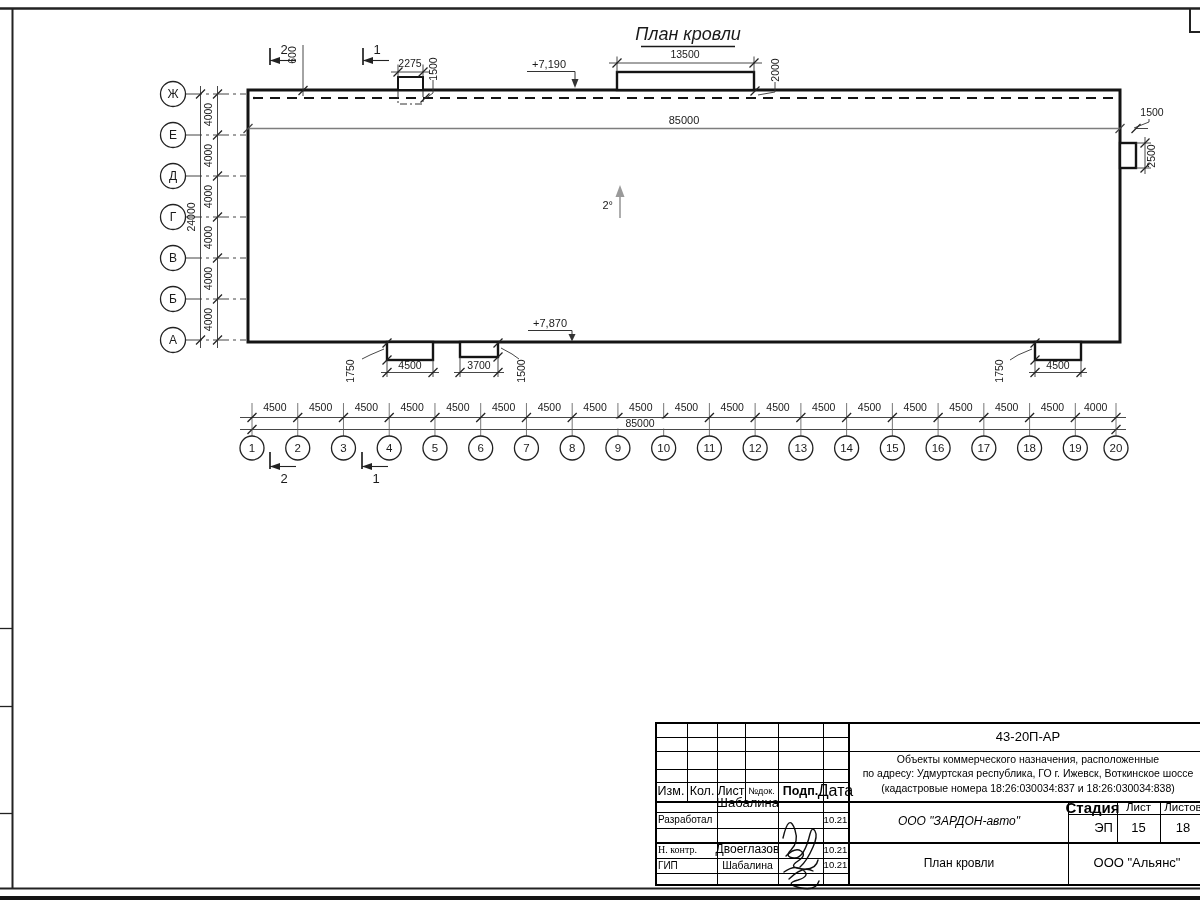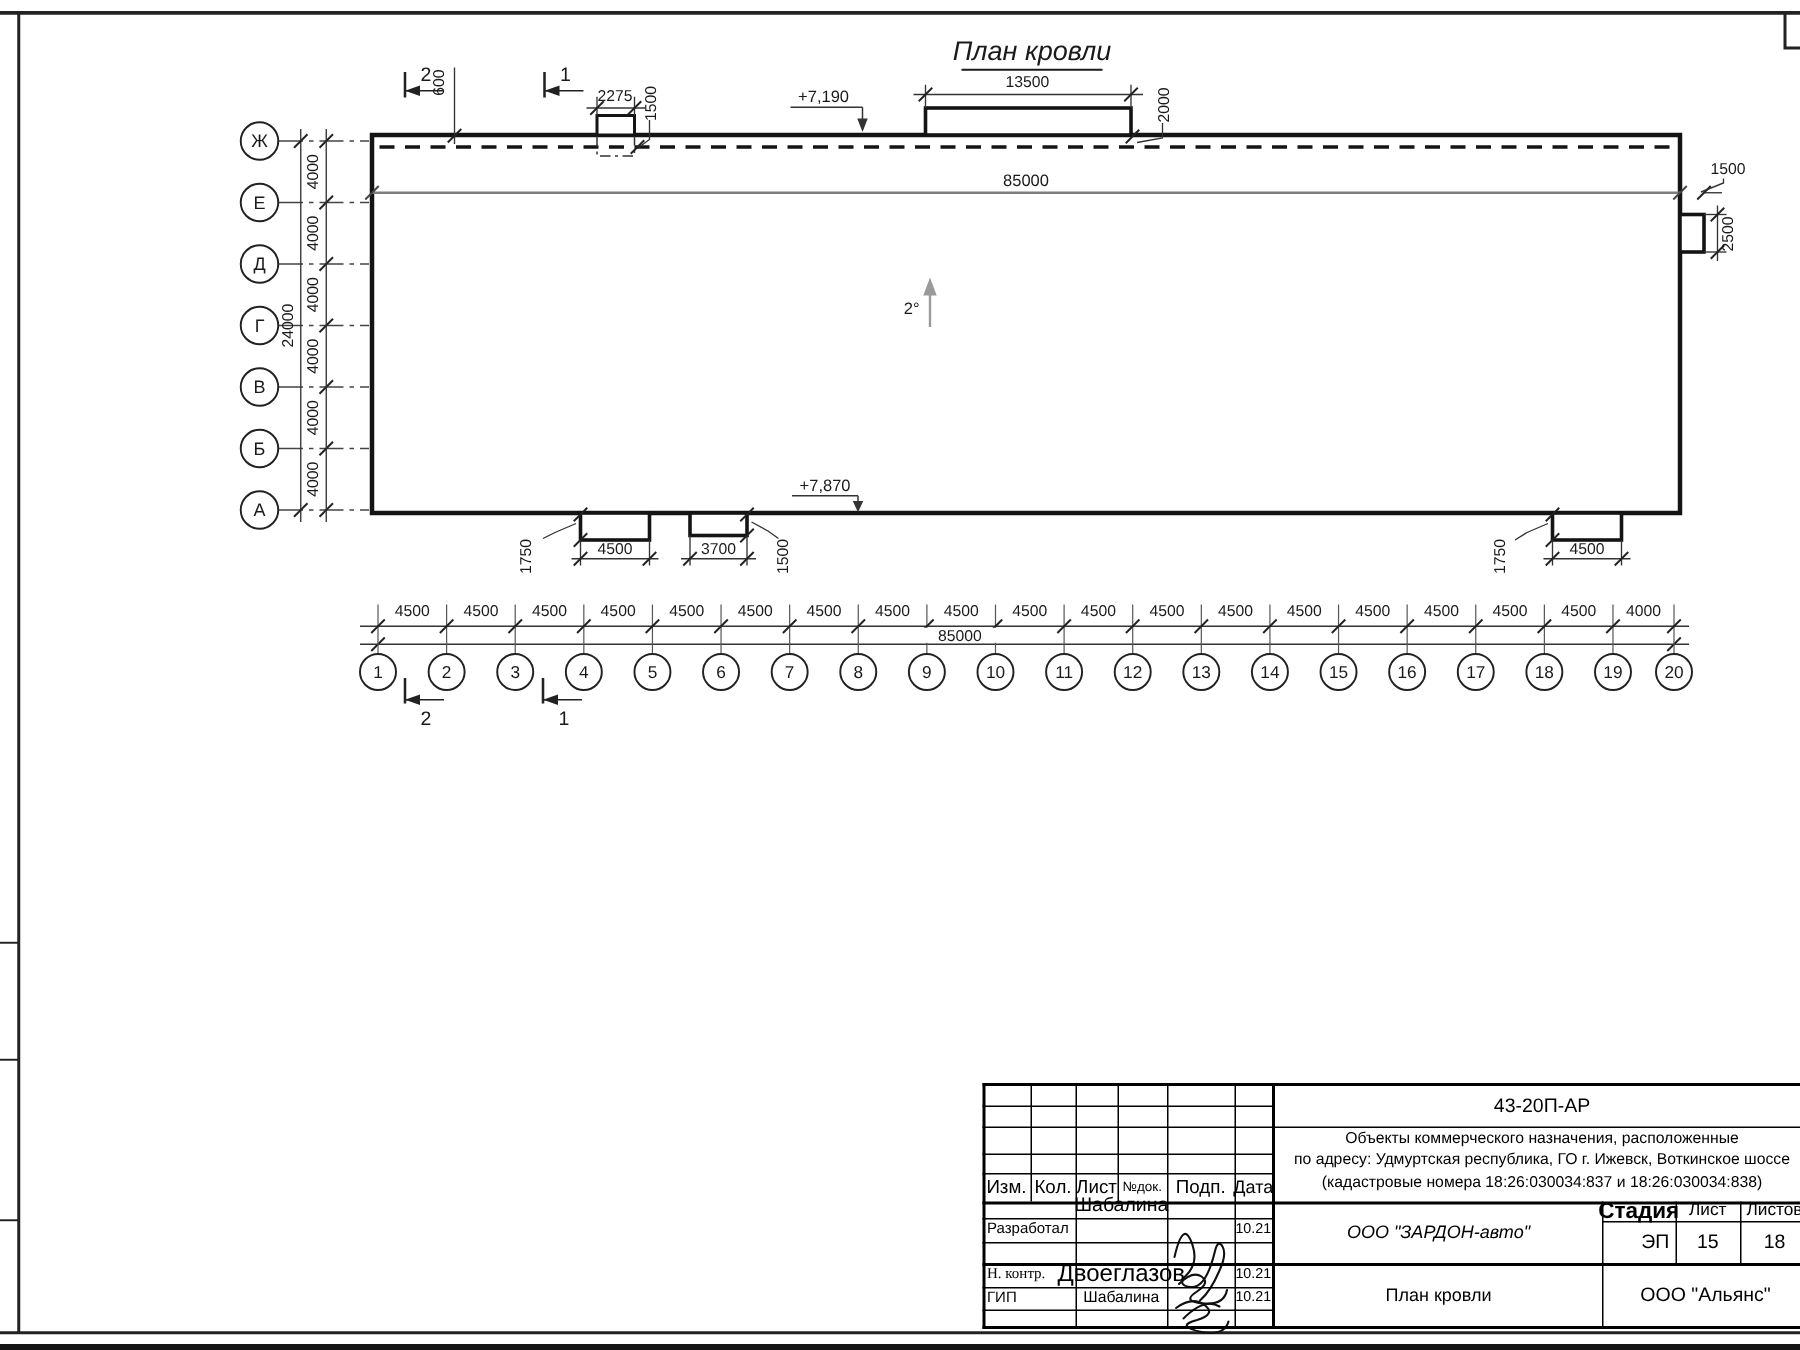--- a/index.html
+++ b/index.html
@@ -366,28 +366,28 @@
   <div class="ln" style="left:413px;top:92px;width:138px;height:1px;"></div>
   <div class="ln" style="left:0;top:106px;width:193px;height:1px;"></div>
   <div class="ln" style="left:0;top:120px;width:551px;height:1.5px;"></div>
   <div class="ln" style="left:0;top:136px;width:193px;height:1px;"></div>
   <div class="ln" style="left:0;top:151px;width:193px;height:1px;"></div>
 
   <div class="cell" style="left:0;top:60px;width:32px;height:19px;font-size:12.5px;">Изм.</div>
   <div class="cell" style="left:32px;top:60px;width:30px;height:19px;font-size:12.5px;">Кол.</div>
   <div class="cell" style="left:62px;top:60px;width:28px;height:19px;font-size:12.5px;">Лист</div>
   <div class="cell" style="left:90px;top:60px;width:33px;height:19px;font-size:9px;">№док.</div>
-  <div class="cell" style="left:123px;top:60px;width:45px;height:19px;font-size:12.5px;">Подп.</div>
-  <div class="cell" style="left:168px;top:60px;width:25px;height:19px;font-size:12px;">Дата</div>
+  <div class="cell" style="left:123px;top:60px;width:45px;height:19px;font-size:12.5px;font-weight:bold;">Подп.</div>
+  <div class="cell" style="left:168px;top:60px;width:25px;height:19px;font-size:16px;">Дата</div>
 
   <div class="cell left" style="left:0;top:90px;width:62px;height:16px;font-size:10px;text-align:center;">Разработал</div>
   <div class="cell" style="left:62px;top:73px;width:61px;height:16px;font-size:13px;">Шабалина</div>
   <div class="cell" style="left:168px;top:90px;width:25px;height:16px;font-size:9.5px;">10.21</div>
   <div class="cell left" style="left:0;top:120px;width:62px;height:16px;font-size:10px;font-family:Liberation Serif, serif;">Н. контр.</div>
-  <div class="cell" style="left:62px;top:120px;width:61px;height:16px;font-size:16px;">Двоеглазов</div>
+  <div class="cell" style="left:62px;top:120px;width:61px;height:16px;font-size:12px;">Двоеглазов</div>
   <div class="cell" style="left:168px;top:120px;width:25px;height:16px;font-size:9.5px;">10.21</div>
   <div class="cell left" style="left:0;top:136px;width:62px;height:15px;font-size:10px;">ГИП</div>
   <div class="cell" style="left:62px;top:136px;width:61px;height:15px;font-size:10.5px;">Шабалина</div>
   <div class="cell" style="left:168px;top:136px;width:25px;height:15px;font-size:9.5px;">10.21</div>
 
   <div class="cell" style="left:195px;top:2px;width:356px;height:27px;font-size:13px;">43-20П-АР</div>
   <div class="cell" style="left:195px;top:31px;width:356px;height:12px;font-size:10.5px;">Объекты коммерческого назначения, расположенные</div>
   <div class="cell" style="left:195px;top:45px;width:356px;height:12px;font-size:10.5px;">по адресу: Удмуртская республика, ГО г. Ижевск, Воткинское шоссе</div>
   <div class="cell" style="left:195px;top:60px;width:356px;height:12px;font-size:10.5px;">(кадастровые номера 18:26:030034:837 и 18:26:030034:838)</div>
   <div class="cell it" style="left:195px;top:81px;width:218px;height:38px;font-size:12px;">ООО "ЗАРДОН-авто"</div>

